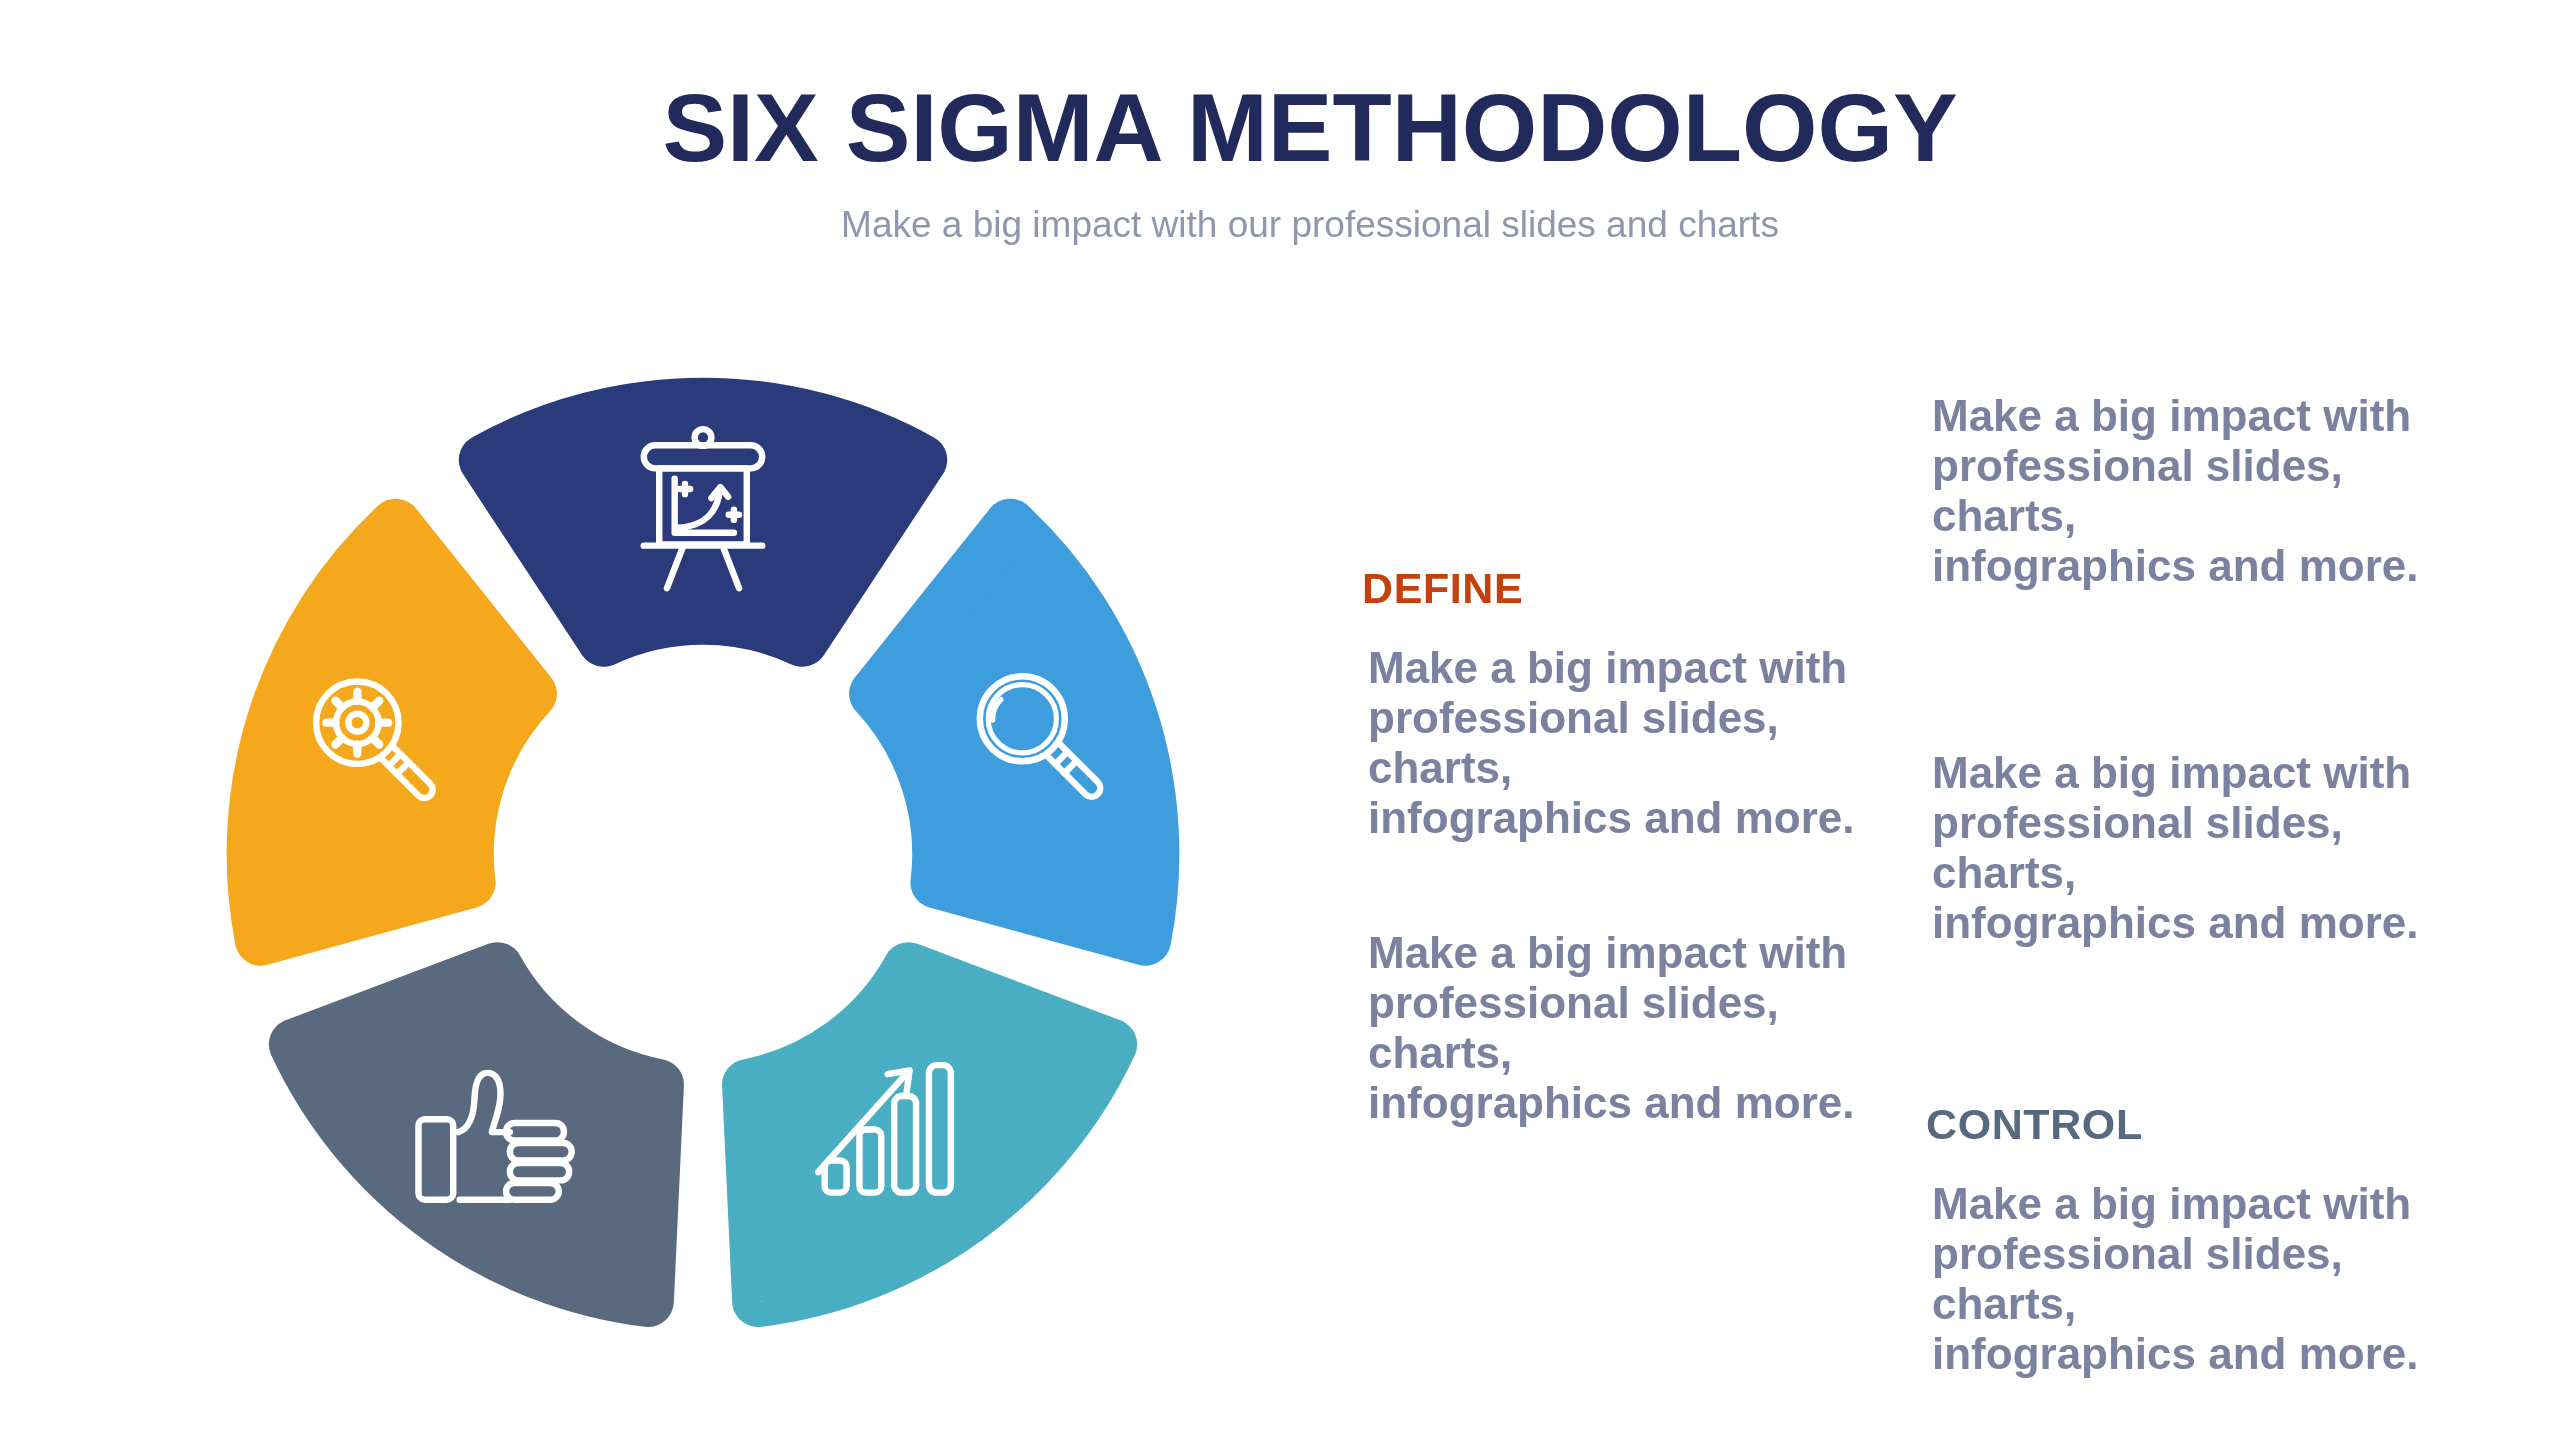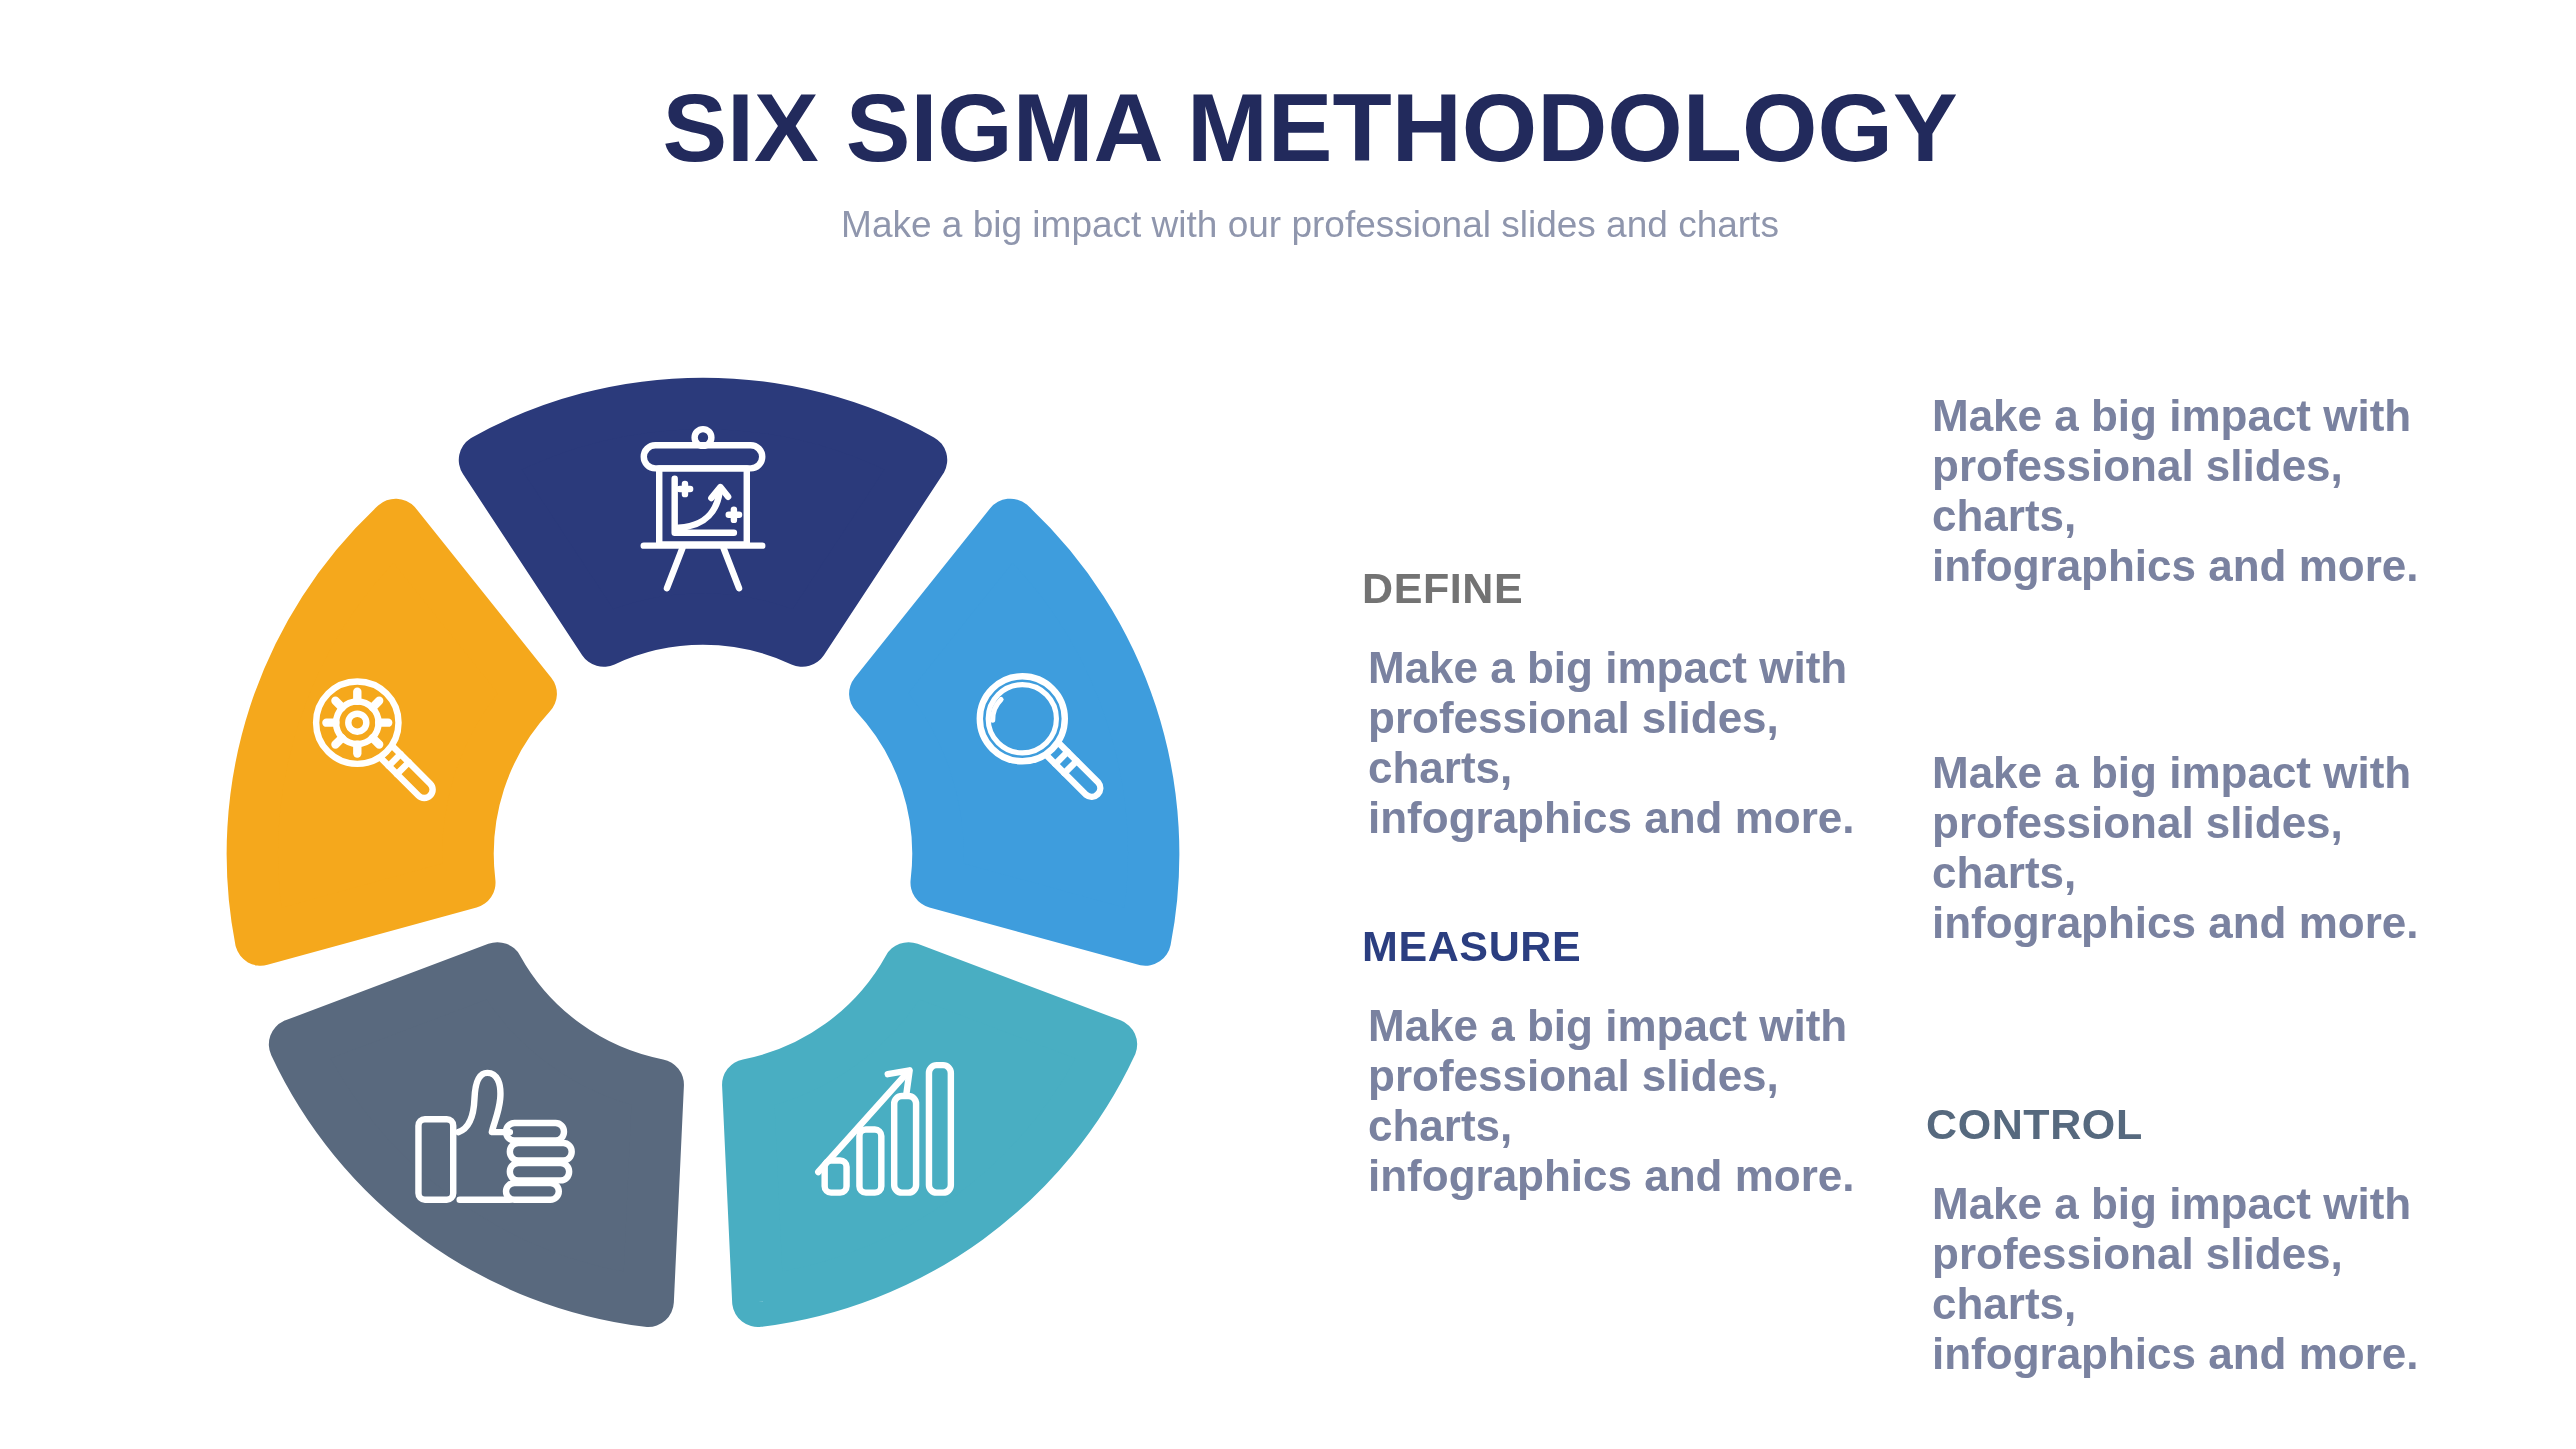--- a/index.html
+++ b/index.html
@@ -93,30 +93,29 @@
         <path d="M130 84 L 130 70"></path>
         <path d="M154 94 L 164 84"></path>
       </g>
       <path d="M184.5 154.1 L 243.2 212.8 A 13 13 0 0 1 224.8 231.2 L 166.1 172.5"></path>
       <path d="M197.2 166.8 L 178.8 185.2"></path>
       <path d="M210 179.5 L 191.6 197.9"></path>
     </g>
   </svg>
 
   <section class="txt pos-define">
-    <h2 style="color: #737373;">DEFINE</h2>
+    <h2 style="color: #c2410c;">DEFINE</h2>
     <p style="color: rgb(122, 130, 160);">
       <span>Make a big impact with</span><br>
       <span>professional slides, charts,</span><br>
       <span>infographics and more.</span>
     </p>
   </section>
 
   <section class="txt pos-measure">
-    <h2 style="color: rgb(43, 62, 128);">MEASURE</h2>
     <p style="color: rgb(122, 130, 160);">
       <span>Make a big impact with</span><br>
       <span>professional slides, charts,</span><br>
       <span>infographics and more.</span>
     </p>
   </section>
 
   <section class="txt pos-analyze">
     <p style="color: rgb(122, 130, 160);">
       <span>Make a big impact with</span><br>

